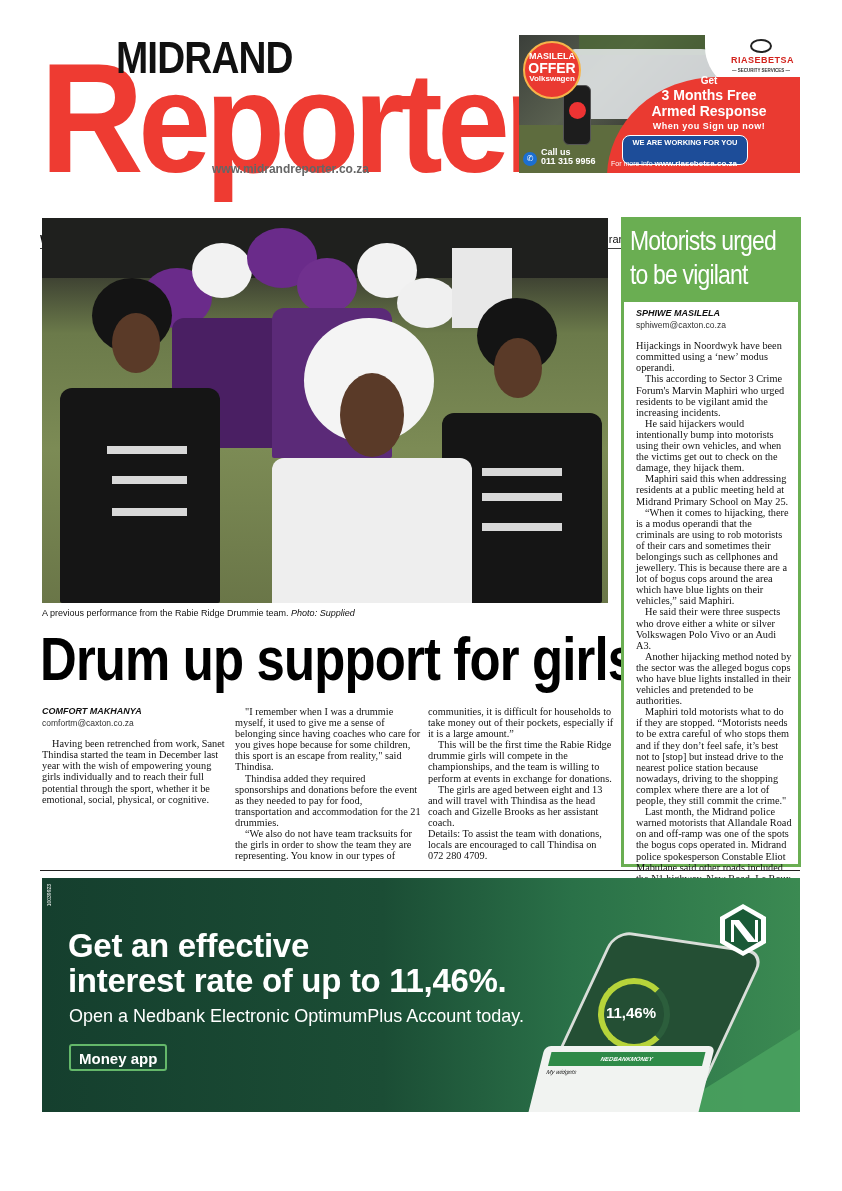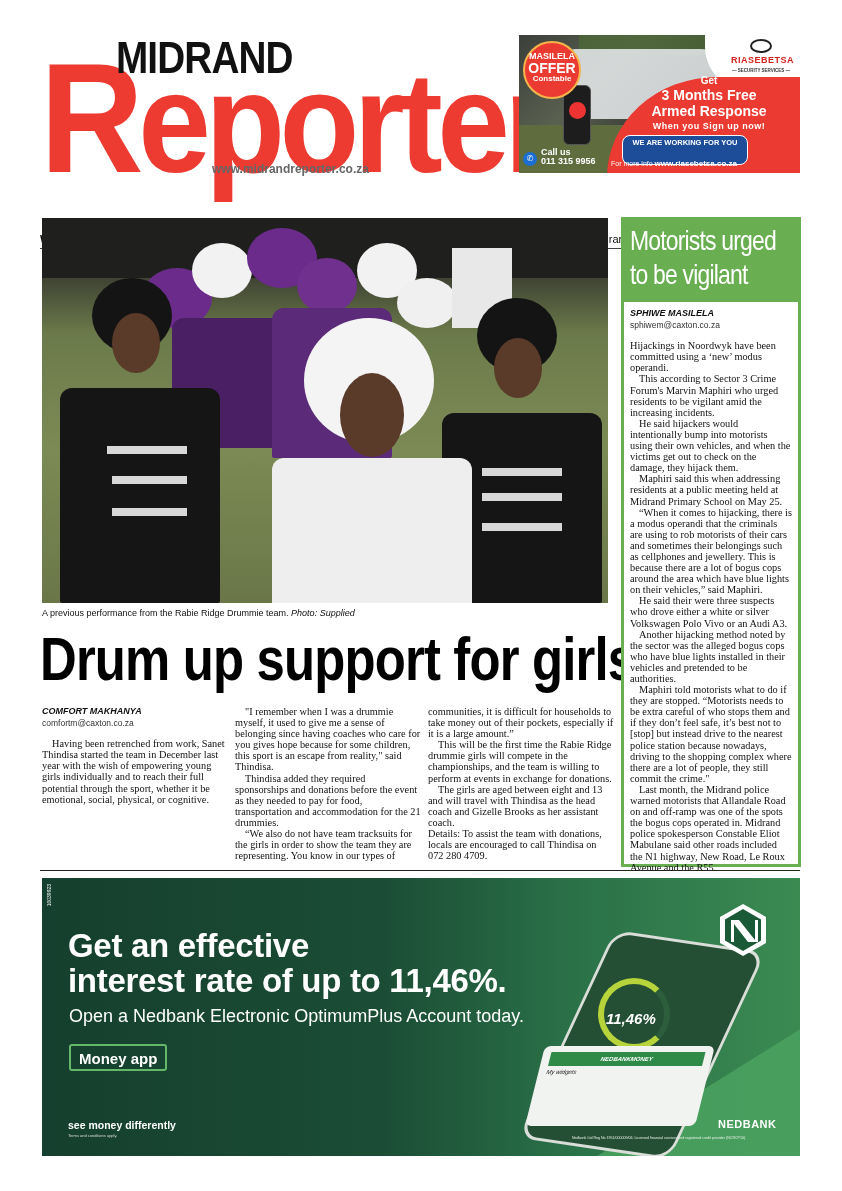--- a/index.html
+++ b/index.html
@@ -76,40 +76,40 @@
   .col p { text-indent: 10px; }
   .col p.noindent { text-indent: 0; }
   .byline { font-family: "Liberation Sans", sans-serif; font-weight: 700; font-style: italic; font-size: 9px; margin-bottom: 1px; }
   .email { font-family: "Liberation Sans", sans-serif; font-size: 8.5px; color: #333; margin-bottom: 9px; }
 
   
   .sidebar { position: absolute; left: 621px; top: 217px; width: 180px; height: 650px; border: 3px solid #6aae52; background: #fff; }
   .sidebar .sh { background: #6aae52; height: 82px; padding: 4px 6px 0 6px; color: #fff; font-size: 28px; line-height: 34px; letter-spacing: -1px;
     transform-origin: left top; }
   .sidebar .sh span { display: inline-block; transform: scaleX(0.82); transform-origin: left top; white-space: nowrap; }
-  .sidebar .sbody { padding: 6px 6px 0 6px; font-family: "Liberation Serif", serif; font-size: 10.3px; line-height: 11.1px; }
+  .sidebar .sbody { padding: 6px 6px 0 12px; font-family: "Liberation Serif", serif; font-size: 10.3px; line-height: 11.1px; }
   .sidebar .sbody p { text-indent: 9px; }
   .sidebar .sbody p.noindent { text-indent: 0; }
 
   .rule { position: absolute; left: 40px; top: 870px; width: 760px; height: 0; border-top: 1.5px solid #222; }
 
   
-  .ned { position: absolute; left: 42px; top: 878px; width: 758px; height: 278px; overflow: hidden;
+  .ned { position: absolute; left: 42px; top: 878px; width: 758px; height: 234px; overflow: hidden;
     background: linear-gradient(90deg, #153f2e 0%, #1b4d35 45%, #2a7148 70%, #3b8a52 100%); }
   .ned .diag { position: absolute; left: 440px; top: -40px; width: 500px; height: 400px; background: #4aa25f; transform: rotate(-32deg); transform-origin: left top; opacity: .85; left: 520px; top: 300px; }
   .ned .code { position: absolute; left: 4px; top: 6px; width: 8px; color: #fff; font-size: 5px; writing-mode: vertical-rl; transform: rotate(180deg); }
   .ned .h1 { position: absolute; left: 26px; top: 50px; color: #fff; font-weight: 700; font-size: 33px; line-height: 35px; letter-spacing: -0.3px; }
   .ned .sub { position: absolute; left: 27px; top: 128px; color: #fff; font-size: 18px; }
   .ned .btn { position: absolute; left: 27px; top: 166px; border: 2px solid #64b86a; border-radius: 3px; padding: 2px 8px; color: #fff; font-weight: 700; font-size: 15px; height: 27px; line-height: 21px; }
   .ned .tag { position: absolute; left: 26px; top: 241px; color: #fff; font-weight: 700; font-size: 10.5px; }
   .ned .terms { position: absolute; left: 26px; top: 255px; color: #ddd; font-size: 4px; }
   .ned .phone { position: absolute; left: 520px; top: 62px; width: 160px; height: 210px; background: #244f34; border-radius: 18px;
     transform: skewX(-18deg) rotate(8deg); border: 3px solid #d9ded9; }
   .ned .ring { position: absolute; left: 556px; top: 100px; width: 72px; height: 72px; border-radius: 50%; border: 6px solid #b7d43a; border-right-color: #2c5e3c; }
-  .ned .rate { position: absolute; left: 564px; top: 132px; color: #fff; font-size: 15px; font-weight: 700; font-style: italic; }
+  .ned .rate { position: absolute; left: 564px; top: 126px; color: #fff; font-size: 15px; font-weight: 700; }
   .ned .card { position: absolute; left: 493px; top: 168px; width: 170px; height: 80px; background: #f1f3f1; border-radius: 6px; transform: skewX(-14deg); }
   .ned .card .bar { height: 14px; background: #2f8a48; margin: 6px 8px 0 8px; color: #fff; font-size: 6px; font-weight: 700; text-align: center; line-height: 14px; font-style: italic; }
   .ned .card .w { font-size: 6px; font-style: italic; color: #222; margin: 3px 8px; }
   .ned .logo { position: absolute; left: 676px; top: 24px; width: 50px; height: 56px; }
   .ned .brand { position: absolute; left: 676px; top: 240px; color: #fff; font-weight: 700; font-size: 11px; letter-spacing: .5px; }
   .ned .legal { position: absolute; left: 530px; top: 258px; color: #e8f0e8; font-size: 3.6px; }
 </style>
 </head>
 <body>
 
@@ -128,21 +128,21 @@
   <div class="brand-mark"></div>
   <div class="brand">RIASEBETSA</div>
   <div class="brand-sub">— SECURITY SERVICES —</div>
   <div class="red-shape"></div>
   <div class="remote">
       <div class="btn"></div>
     </div>
   <div class="offer">
     <span class="o1">MASILELA</span>
     <span class="o2">OFFER</span>
-    <span class="o3">Constable</span>
+    <span class="o3">Volkswagen</span>
   </div>
   <div class="get">Get</div>
   <div class="head1">3 Months Free</div>
   <div class="head2">Armed Response</div>
   <div class="when">When you Sign up now!</div>
   <div class="working">WE ARE WORKING FOR YOU</div>
   <div class="phone-icon">✆</div>
   <div class="call"><span>Call us</span><br><span>011 315 9956</span></div>
   <div class="moreinfo"><span>For more info </span><b>www.riasebetsa.co.za</b></div>
 </div>

